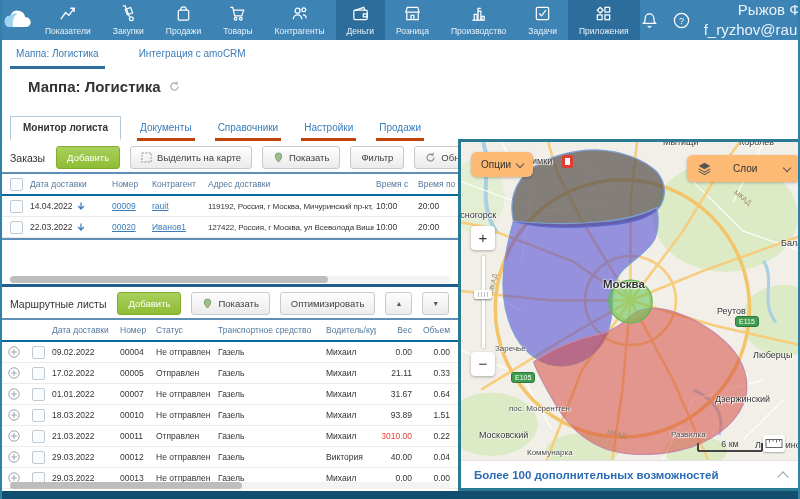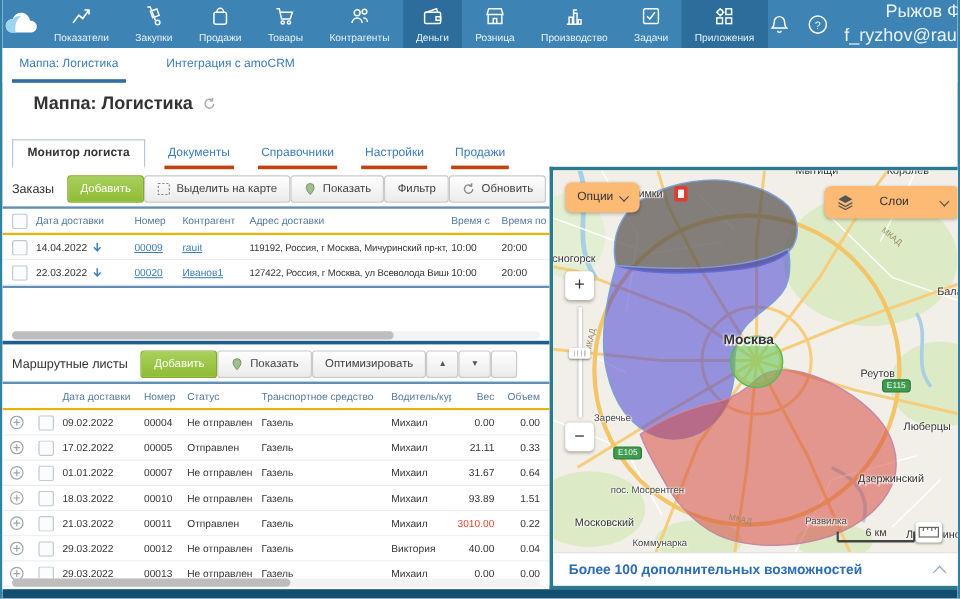--- a/index.html
+++ b/index.html
@@ -37,35 +37,35 @@
   
   .section-tabs{position:absolute;top:114px;left:8px;height:27px;display:flex;align-items:flex-end}
   .stab{font-size:10px;color:#3a7cba;padding:5px 3px;margin-right:20px;border-bottom:3px solid #c2410c;cursor:pointer}
   .stab.active{color:#333;font-weight:bold;border:1px solid #b3c9da;border-bottom:3px solid #fff;background:#fff;padding:5px 12px;margin-right:16px}
 
   
   .toolbar{position:absolute;left:8px;width:448px;height:25px;display:flex;align-items:center;gap:7px;overflow:hidden}
   #orders-toolbar{top:145px}
   #routes-toolbar{top:291px}
   .tb-title{font-size:10.5px;font-weight:normal;color:#333;white-space:nowrap;margin-right:4px}
-  .tb-buttons{display:flex;gap:0;align-items:center}
+  .tb-buttons{display:flex;gap:10px;align-items:center}
   .btn{height:23px;font-size:9.5px;font-family:inherit;border-radius:3px;border:1px solid #c9c9c9;
     background:linear-gradient(#fefefe,#ebebeb);color:#3f3f3f;display:flex;align-items:center;gap:5px;padding:0 10px;white-space:nowrap;cursor:pointer}
   .btn.primary{background:linear-gradient(#a8d05c,#8fbc34);border-color:#84ab2d;color:#fff}
   .btn.mini{padding:0 9px;font-size:7px;color:#555}
   .bicon{display:flex}
   .bicon:empty{display:none}
   .bicon svg{width:11px;height:11px;display:block}
 
   
   .table{position:absolute;left:0;width:456px;overflow:hidden;background:#fff}
   #orders-table{top:172px;border-top:2px solid #5f8fb6;border-bottom:2px solid #5f8fb6}
   #routes-table{top:318px;height:173px;border-top:2px solid #5f8fb6}
   .trow{display:flex;height:20px;align-items:center;font-size:8.5px;color:#333;border-bottom:1px solid #ebebeb;background:#fff}
-  .thead{color:#54789c;border-bottom:2px solid #eab308}
+  .thead{color:#54789c;border-bottom:2px solid #0369a1}
   .cell{white-space:nowrap;overflow:hidden;flex:0 0 auto;box-sizing:border-box;padding-left:2px}
   .oc1{width:26px;display:flex;justify-content:center}.oc2{width:82px;display:flex;align-items:center}.oc3{width:40px}.oc4{width:56px}
   .oc5{width:168px;font-size:8px;letter-spacing:-0.1px}.oc6{width:42px}.oc7{width:46px}
   .thead .oc5{font-size:8.5px;letter-spacing:0}
   .rc1{width:22px;display:flex;justify-content:center}.rc2{width:26px;display:flex;justify-content:center}
   .rc3{width:68px}.rc4{width:36px}.rc5{width:62px}.rc6{width:108px}.rc7{width:52px}
   .rc8{width:42px;text-align:right;padding-right:6px}.rc9{width:38px;text-align:right;padding-right:6px}
   .cb{width:11px;height:11px;border:1px solid #bfc9d2;border-radius:2px;background:#fbfcfd}
   .link{color:#3a7cba;text-decoration:underline;cursor:pointer}
   .dl-arrow{margin-left:4px;display:flex}

